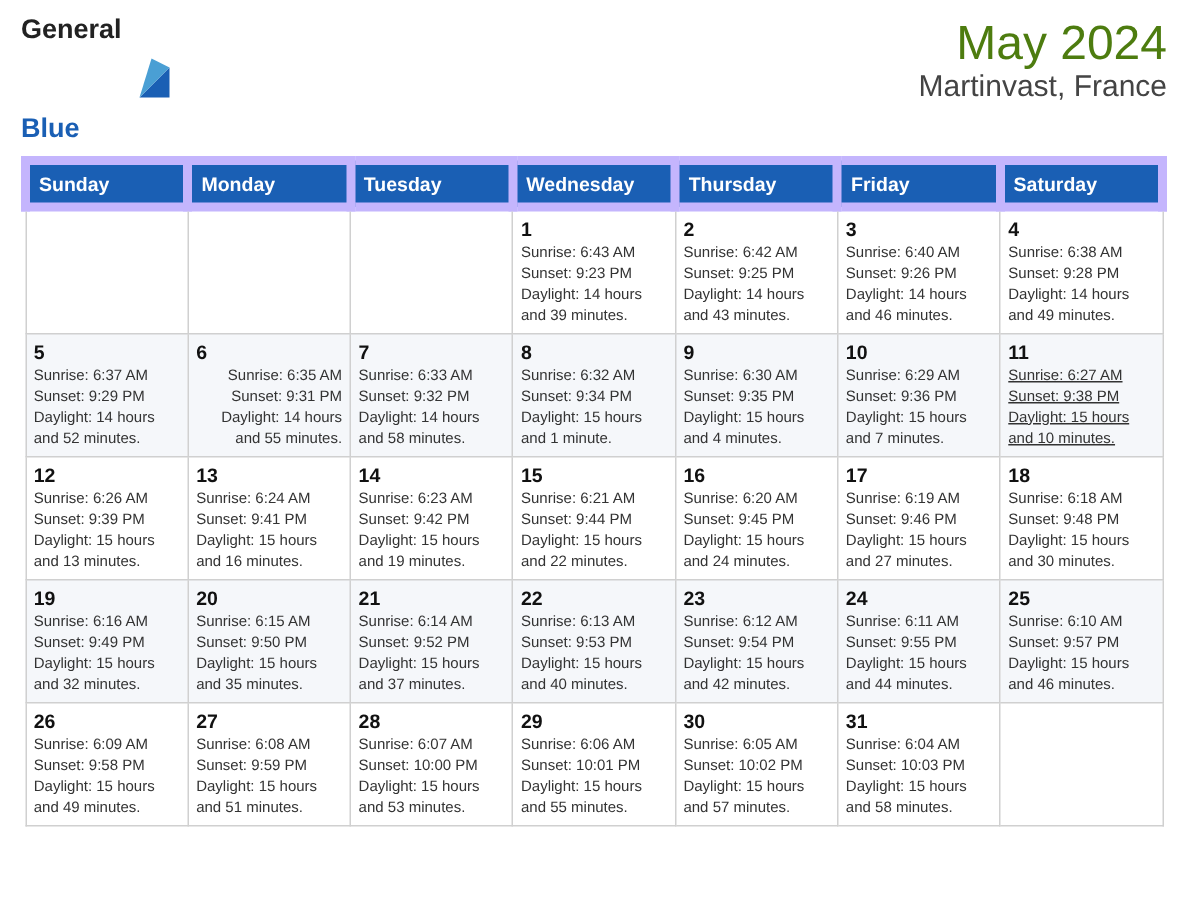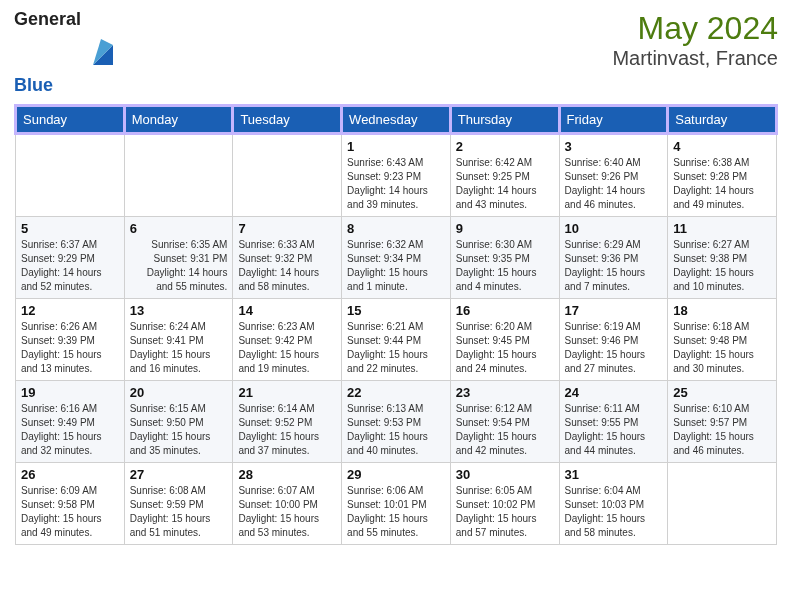--- a/index.html
+++ b/index.html
@@ -63,22 +63,22 @@
       width: 100%;
       border-collapse: collapse;
       table-layout: fixed;
     }
     .calendar-table th {
       background: #1a5fb4;
       color: #fff;
       text-align: left;
       padding: 5px 6px;
       font-size: 13px;
-      font-weight: normal;
-      border: 3px solid #c4b5fd;
+      font-weight: bold;
+      border: 6px solid #c4b5fd;
     }
     .calendar-table td {
       vertical-align: top;
       padding: 4px 5px;
       font-size: 10.5px;
       color: #222;
       border: 1px solid #d0d0d0;
       height: 80px;
       background: #fff;
     }
@@ -206,21 +206,21 @@
           </td>
           <td>
             <span class="day-number">10</span>
             <div class="cell-info" style="white-space: pre-line;">Sunrise: 6:29 AM
 Sunset: 9:36 PM
 Daylight: 15 hours
 and 7 minutes.</div>
           </td>
           <td>
             <span class="day-number">11</span>
-            <div class="cell-info" style="white-space: pre-line;">Sunrise: 6:27 AM
+            <div class="cell-info" style="white-space: pre-line; text-decoration: underline;">Sunrise: 6:27 AM
 Sunset: 9:38 PM
 Daylight: 15 hours
 and 10 minutes.</div>
           </td>
         </tr>
         <tr>
           <td>
             <span class="day-number">12</span>
             <div class="cell-info" style="white-space: pre-line;">Sunrise: 6:26 AM
 Sunset: 9:39 PM

